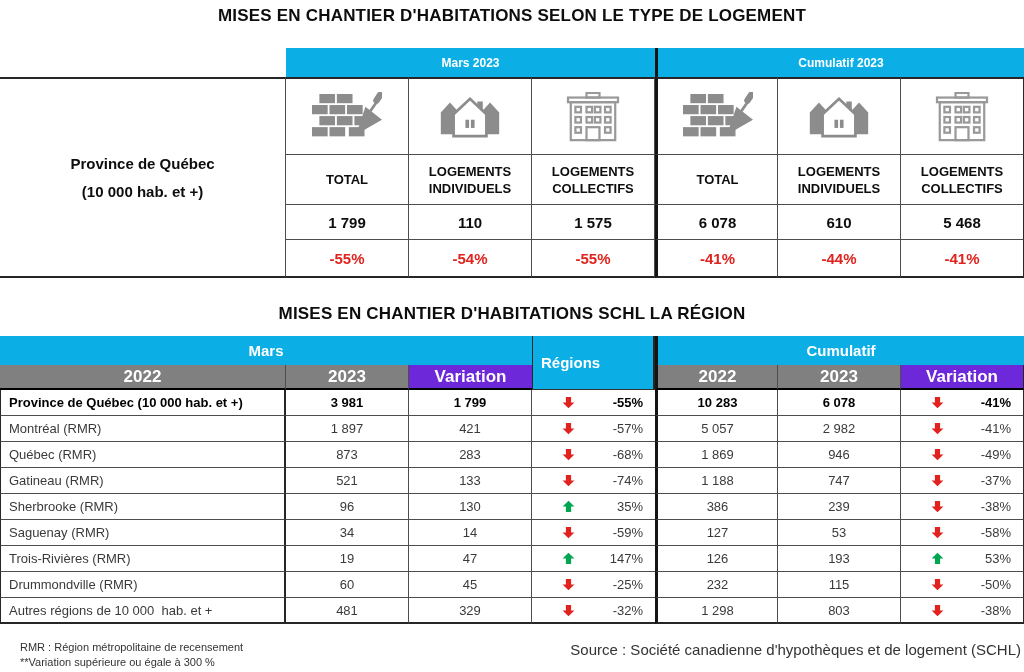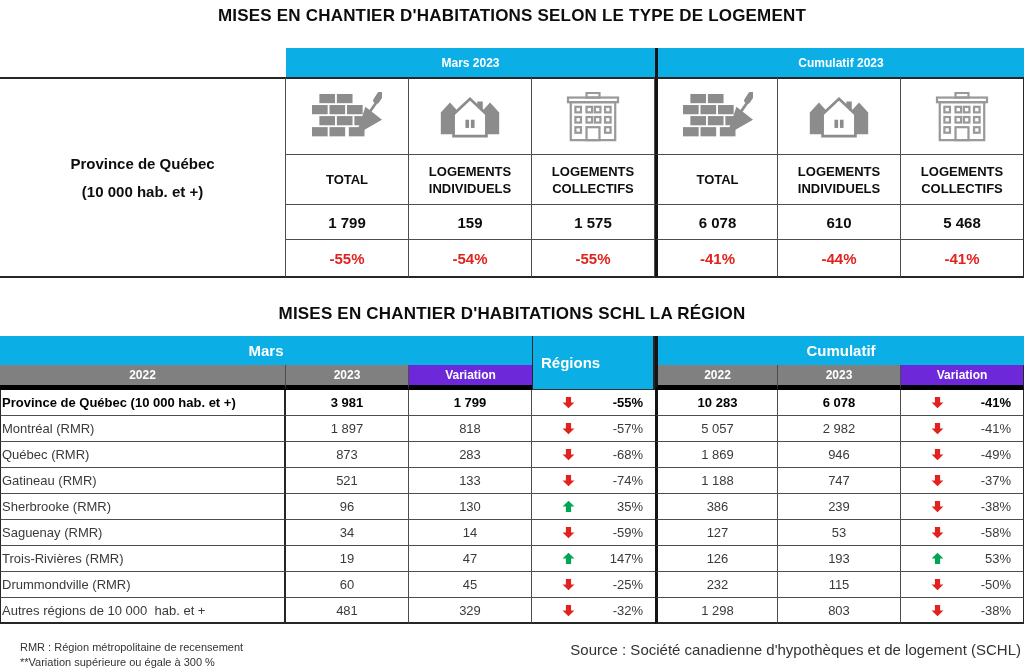--- a/index.html
+++ b/index.html
@@ -42,22 +42,22 @@
   .varCell1{font-weight:bold;font-size:15px;color:#e0231e;border-bottom:2px solid #262626}
 
   
   .t2{position:absolute;top:336px;left:0;width:1024px;display:grid;
       grid-template-columns:286px repeat(6,123px);
       grid-template-rows:29px 25px repeat(9,26px)}
   .rspan2{grid-row:span 2}
   .regionsHead{justify-content:flex-start;padding-left:8px;font-size:15px;
                border-left:1px solid #262626;border-bottom:1px solid #333}
   .t2 .gh{font-size:15px}
-  .sub{font-size:12px;border-bottom:5px solid #000000}
-  .rc{justify-content:flex-start;padding-left:1px;text-align:left;white-space:pre}
+  .sub{font-size:17px;border-bottom:2px solid #000000}
+  .rc{justify-content:flex-start;padding-left:8px;text-align:left;white-space:pre}
   .num{font-size:13px}
   .var{justify-content:flex-start;padding-right:12px}
   .var .arrow{margin-left:30px;margin-right:auto}
   .pct{font-size:13px}
   .b{font-weight:bold;color:#000}
   .lastRow{border-bottom:2px solid #262626}
 
   
   .arrow{display:inline-flex;width:13px;height:13px;align-items:center;justify-content:center}
   .arrow svg{display:none;width:13px;height:13px}
@@ -194,21 +194,21 @@
     </div>
 
     <div class="cell nameCell">TOTAL</div>
     <div class="cell nameCell">LOGEMENTS INDIVIDUELS</div>
     <div class="cell nameCell">LOGEMENTS COLLECTIFS</div>
     <div class="cell nameCell thickL">TOTAL</div>
     <div class="cell nameCell">LOGEMENTS INDIVIDUELS</div>
     <div class="cell nameCell outerR">LOGEMENTS COLLECTIFS</div>
 
     <div class="cell valCell">1 799</div>
-    <div class="cell valCell">159</div>
+    <div class="cell valCell">110</div>
     <div class="cell valCell">1 575</div>
     <div class="cell valCell thickL">6 078</div>
     <div class="cell valCell">610</div>
     <div class="cell valCell outerR">5 468</div>
 
     <div class="cell varCell1">-55%</div>
     <div class="cell varCell1">-54%</div>
     <div class="cell varCell1">-55%</div>
     <div class="cell varCell1 thickL">-41%</div>
     <div class="cell varCell1">-44%</div>
@@ -248,21 +248,21 @@
         <svg class="svg-down" viewBox="0 0 14 14">
             <path d="M4.2 1h5.6v6h3.6L7 13.2.6 7h3.6Z"></path>
           </svg>
 
       </span>
       <span class="pct b">-41%</span>
     </div>
 
     <div class="cell rc outerL" style="border-right:2px solid #262626">Montréal (RMR)</div>
     <div class="cell num">1 897</div>
-    <div class="cell num">818</div>
+    <div class="cell num">421</div>
     <div class="cell var noR">
       <span class="arrow down">
         <svg class="svg-down" viewBox="0 0 14 14">
             <path d="M4.2 1h5.6v6h3.6L7 13.2.6 7h3.6Z"></path>
           </svg>
 
       </span>
       <span class="pct">-57%</span>
     </div>
     <div class="cell num thickL">5 057</div>

